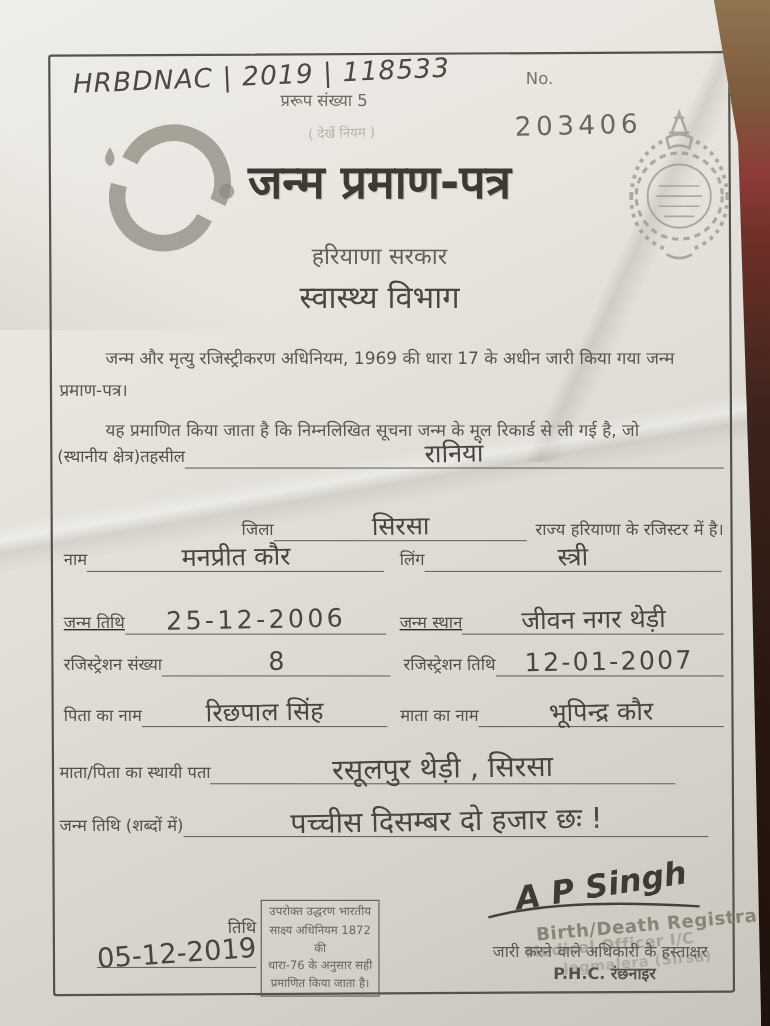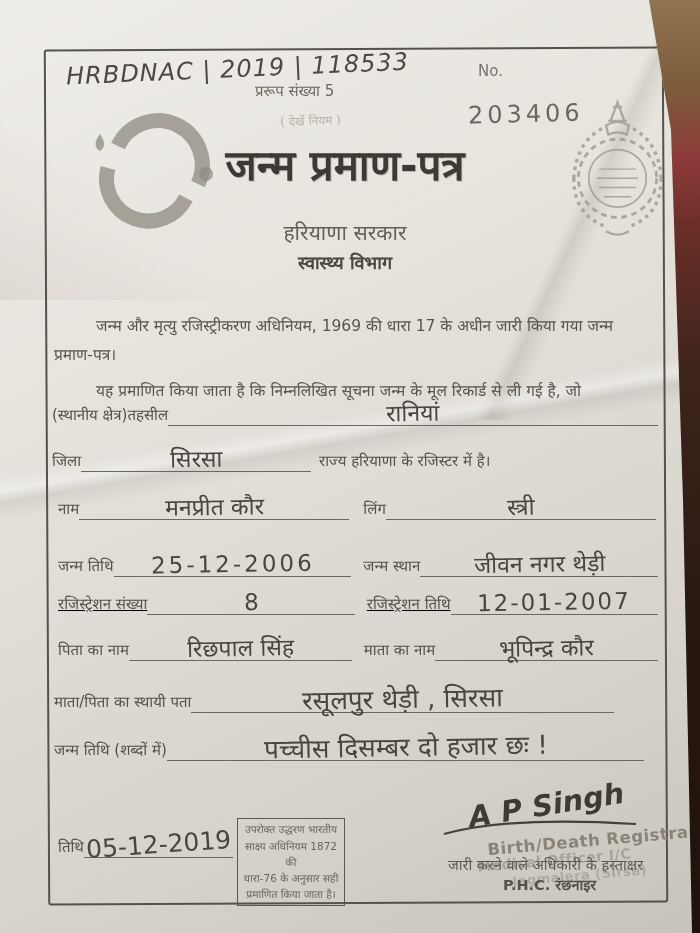--- a/index.html
+++ b/index.html
@@ -82,52 +82,52 @@
           <circle cx="50" cy="72" r="34" stroke-width="2.5" stroke-dasharray="5 4"></circle>
           <circle cx="50" cy="72" r="25" stroke-width="1.5"></circle>
           <path d="M34,64 H66 M32,72 H68 M34,80 H66 M38,88 H62" stroke-width="1.2"></path>
           <path d="M12,72 Q14,40 38,28 M12,72 Q12,104 40,114 M88,72 Q86,40 62,28 M88,72 Q88,104 60,114" stroke-width="3" stroke-dasharray="3 4"></path>
           <path d="M40,118 Q50,124 60,118" stroke-width="2"></path>
         </g>
       </svg>
     </div>
 
     <div class="abs center printed" style="left:200px;top:218px;width:290px;font-size:21px;color:#656057;">हरियाणा सरकार</div>
-    <div class="abs center" style="left:190px;top:250px;width:310px;font-size:18px;font-weight:bold;color:#4c483f;">स्वास्थ्य विभाग</div>
+    <div class="abs center" style="left:190px;top:250px;width:310px;font-size:28px;font-weight:normal;color:#4c483f;">स्वास्थ्य विभाग</div>
 
     <div class="abs printed" style="left:54px;top:312px;width:600px;font-size:15.5px;line-height:1.9;text-indent:42px;color:#5a554c;">जन्म और मृत्यु रजिस्ट्रीकरण अधिनियम, 1969 की धारा 17 के अधीन जारी किया गया जन्म प्रमाण-पत्र।</div>
     <div class="abs printed" style="left:54px;top:378px;width:600px;font-size:15.5px;line-height:1.8;text-indent:42px;color:#5a554c;">यह प्रमाणित किया जाता है कि निम्नलिखित सूचना जन्म के मूल रिकार्ड से ली गई है, जो</div>
 
     <div class="frow" style="left:52px;top:402px;width:606px;">
       <span class="lbl">(स्थानीय क्षेत्र)</span>
       <span class="lbl">तहसील</span>
       <span class="blank" style="min-width:190px;"><span class="hwv">रानियां</span></span>
     </div>
 
-    <div class="frow" style="left:52px;top:448px;width:606px;">
+    <div class="frow" style="left:52px;top:468px;width:606px;justify-content:flex-end;">
       <span class="lbl">जिला</span>
       <span class="blank" style="max-width:230px;"><span class="hwv">सिरसा</span></span>
       <span class="tail" style="padding-left:8px;">राज्य हरियाणा के रजिस्टर में है।</span>
     </div>
 
     <div class="frow" style="left:58px;top:496px;width:598px;">
       <span class="lbl">नाम</span>
       <span class="blank"><span class="hwv">मनप्रीत कौर</span></span>
       <span class="lbl" style="padding-left:14px;">लिंग</span>
       <span class="blank" style="min-width:220px;"><span class="hwv">स्त्री</span></span>
     </div>
 
-    <div class="frow" style="left:58px;top:543px;width:600px;">
+    <div class="frow" style="left:58px;top:543px;width:600px;text-decoration:underline;">
       <span class="lbl">जन्म तिथि</span>
       <span class="blank"><span class="hwv" style="letter-spacing:3px;">25-12-2006</span></span>
       <span class="lbl" style="padding-left:12px;margin-top:12px;">जन्म स्थान</span>
       <span class="blank" style="min-width:215px;"><span class="hwv">जीवन नगर थेड़ी</span></span>
     </div>
 
-    <div class="frow" style="left:58px;top:591px;width:600px;text-decoration:underline;">
+    <div class="frow" style="left:58px;top:591px;width:600px;">
       <span class="lbl">रजिस्ट्रेशन संख्या</span>
       <span class="blank"><span class="hwv">8</span></span>
       <span class="lbl" style="padding-left:12px;">रजिस्ट्रेशन तिथि</span>
       <span class="blank" style="min-width:195px;"><span class="hwv" style="letter-spacing:2px;">12-01-2007</span></span>
     </div>
 
     <div class="frow" style="left:58px;top:637px;width:600px;">
       <span class="lbl">पिता का नाम</span>
       <span class="blank"><span class="hwv">रिछपाल सिंह</span></span>
       <span class="lbl" style="padding-left:12px;">माता का नाम</span>
@@ -137,21 +137,21 @@
     <div class="frow" style="left:54px;top:734px;width:590px;">
       <span class="lbl">जन्म तिथि (शब्दों में)</span>
       <span class="blank"><span class="hwv" style="font-size:26px;">पच्चीस दिसम्बर दो हजार छः !</span></span>
     </div>
 
     <div class="frow" style="left:54px;top:686px;width:560px;">
       <span class="lbl">माता/पिता का स्थायी पता</span>
       <span class="blank"><span class="hwv" style="font-size:26px;">रसूलपुर थेड़ी , सिरसा</span></span>
     </div>
 
-    <div class="frow" style="left:58px;top:832px;width:175px;">
+    <div class="frow" style="left:58px;top:832px;width:175px;flex-direction:column;">
       <span class="lbl">तिथि</span>
       <span class="blank"><span class="hwv" style="font-size:25px;transform:rotate(-4deg);">05-12-2019</span></span>
     </div>
 
     <div class="stampbox">
       <div class="inner">
         <div>उपरोक्त उद्धरण भारतीय</div>
         <div>साक्ष्य अधिनियम 1872 की</div>
         <div>धारा-76 के अनुसार सही</div>
         <div>प्रमाणित किया जाता है।</div>

